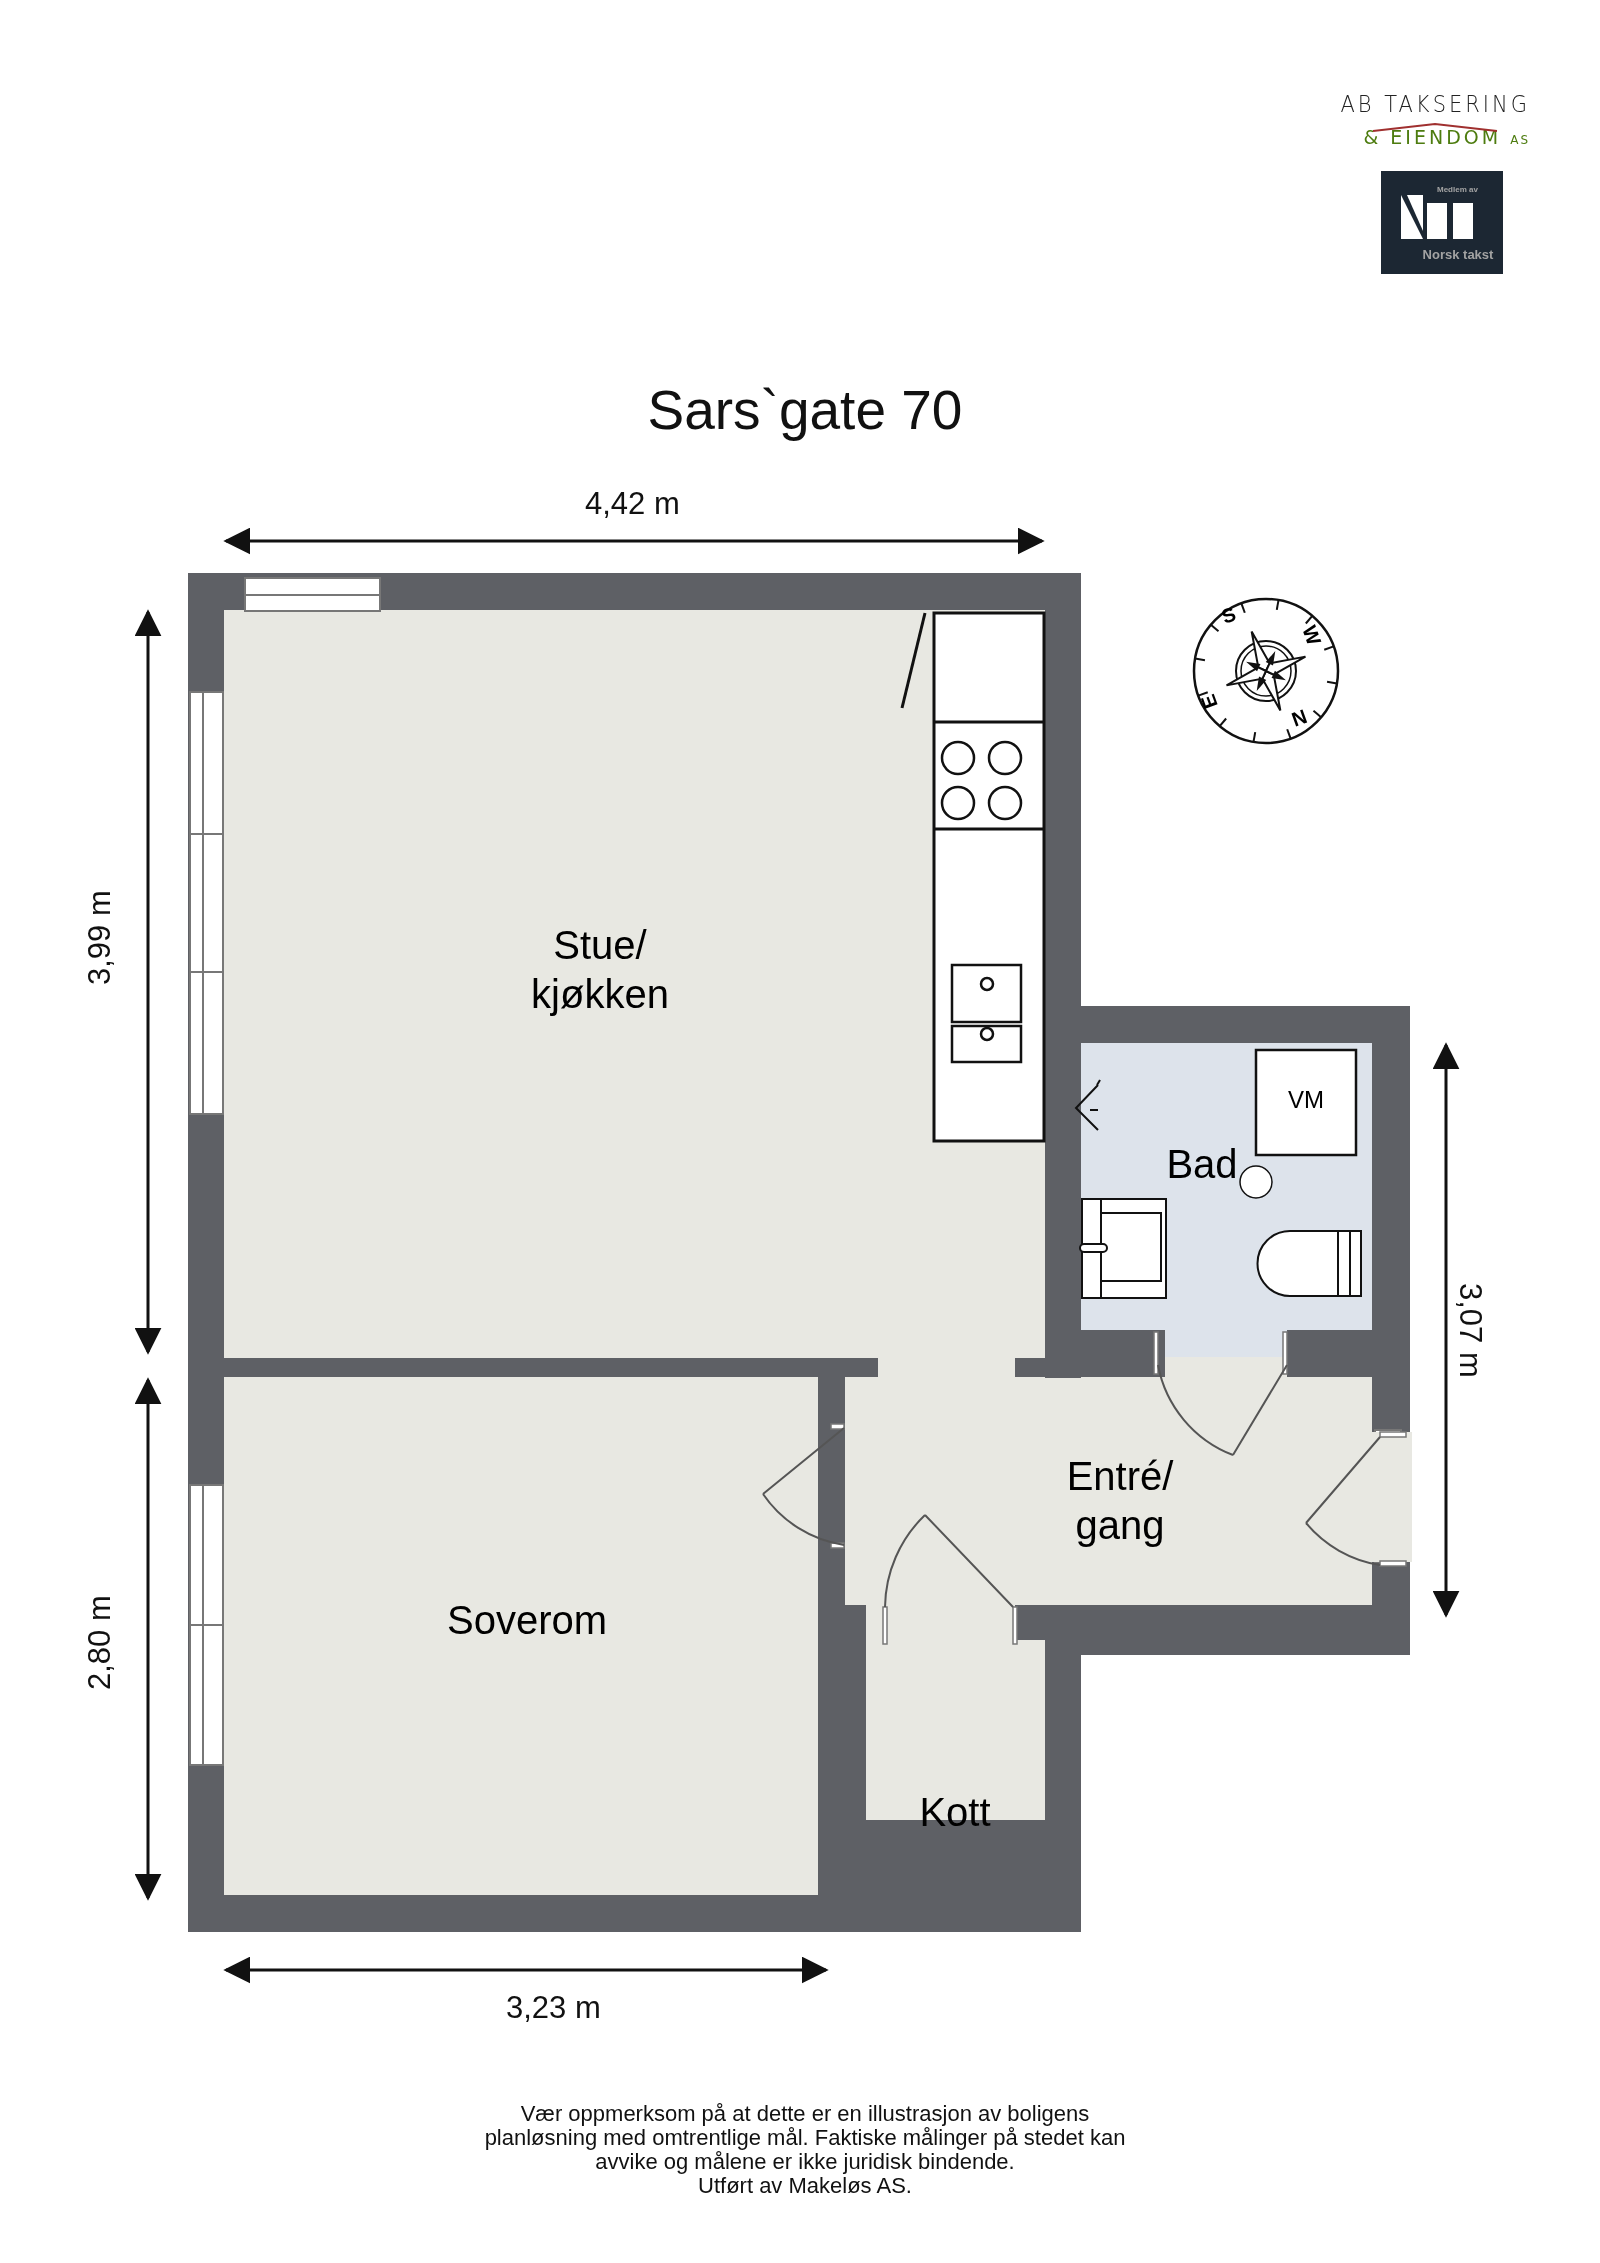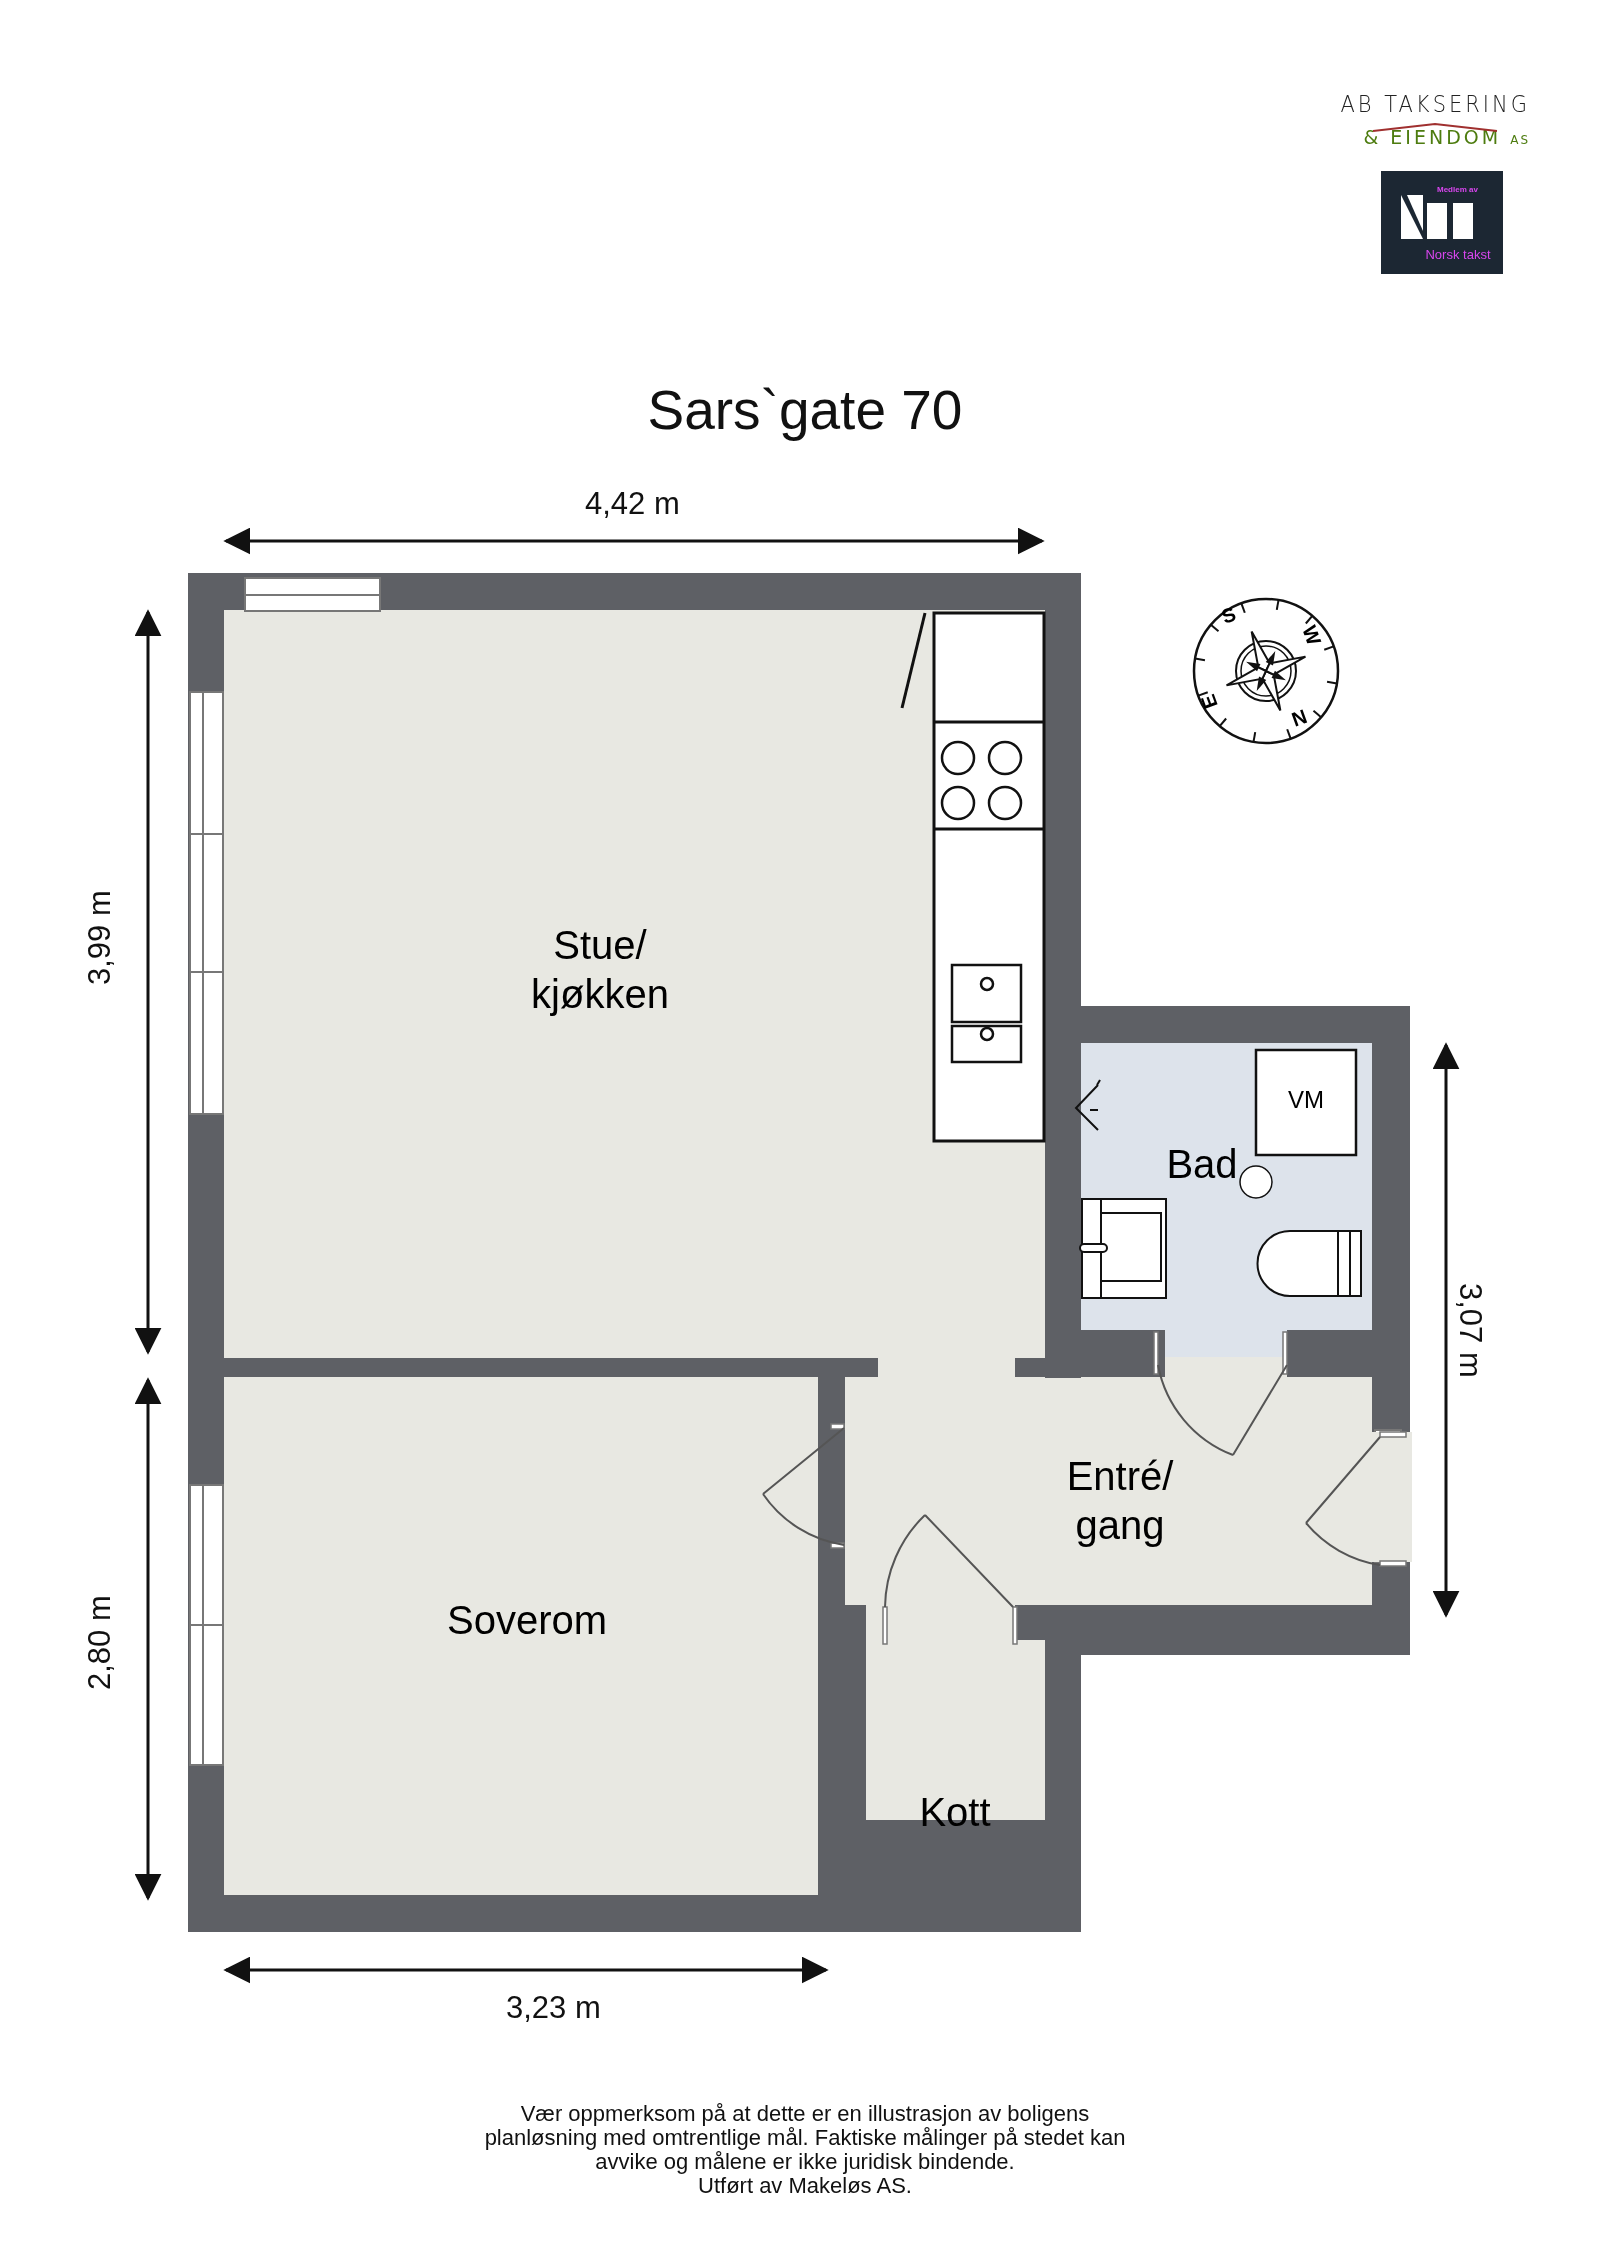--- a/index.html
+++ b/index.html
@@ -2,23 +2,23 @@
 <html><head>
 <meta charset="utf-8">
 <style>
   html, body { margin: 0; padding: 0; background: #ffffff; }
   body { width: 1600px; height: 2263px; position: relative; overflow: hidden; font-family: "Liberation Sans", sans-serif; }
   .logo-block { position: absolute; left: 1340px; top: 92px; width: 190px; text-align: right; }
   .logo-line1 { font-family: "DejaVu Sans", sans-serif; font-size: 21px; letter-spacing: 3px; color: #222; font-weight: 300; transform: scaleY(1.1); }
   .logo-roof { height: 8px; margin: 2px auto 0; width: 128px; position: relative; }
   .logo-line2 { font-family: "DejaVu Sans", sans-serif; font-size: 19px; letter-spacing: 3px; color: #4d7c0f; }
   .logo-line2 small { font-size: 12px; letter-spacing: 2px; }
-  .nt-badge { position: absolute; left: 1381px; top: 171px; width: 122px; height: 103px; background: #1c2733; color: #d946ef; }
+  .nt-badge { position: absolute; left: 1381px; top: 171px; width: 122px; height: 103px; background: #1c2733; color: #a3a3a3; }
   .nt-medlem { position: absolute; left: 56px; top: 14px; font-size: 8px; font-weight: bold; }
-  .nt-name { position: absolute; left: 0; right: 0; bottom: 12px; text-align: center; font-size: 13px; font-weight: normal; padding-left: 32px; }
+  .nt-name { position: absolute; left: 0; right: 0; bottom: 12px; text-align: center; font-size: 13px; font-weight: bold; padding-left: 32px; }
   .title { position: absolute; left: 0; width: 1610px; top: 378px; text-align: center; font-size: 55px; color: #111; }
   .dim { position: absolute; font-size: 31px; color: #111; white-space: nowrap; }
   .room-label { position: absolute; font-size: 40px; color: #000000; text-align: center; line-height: 1.22; }
   .footer { position: absolute; left: 0; width: 1610px; top: 2102px; text-align: center; font-size: 22px; line-height: 24px; color: #111; }
   svg.plan { position: absolute; left: 0; top: 0; }
 </style>
 </head>
 <body>
 
 <div class="logo-block">

